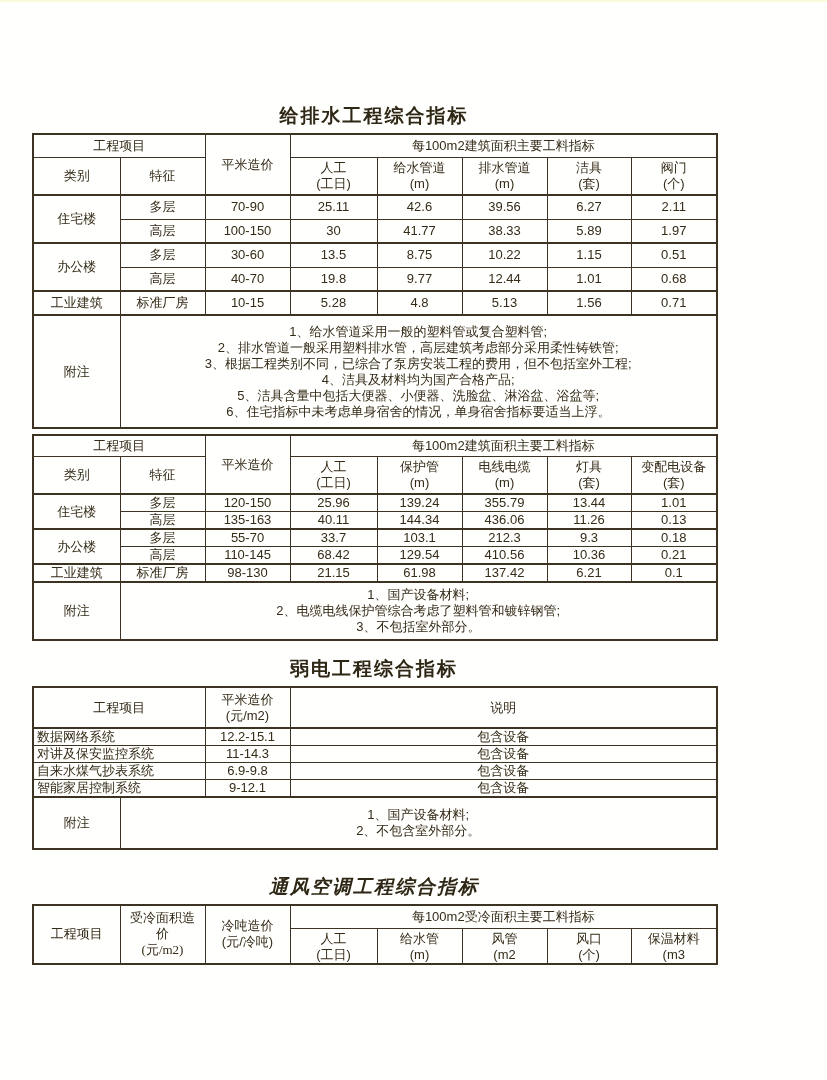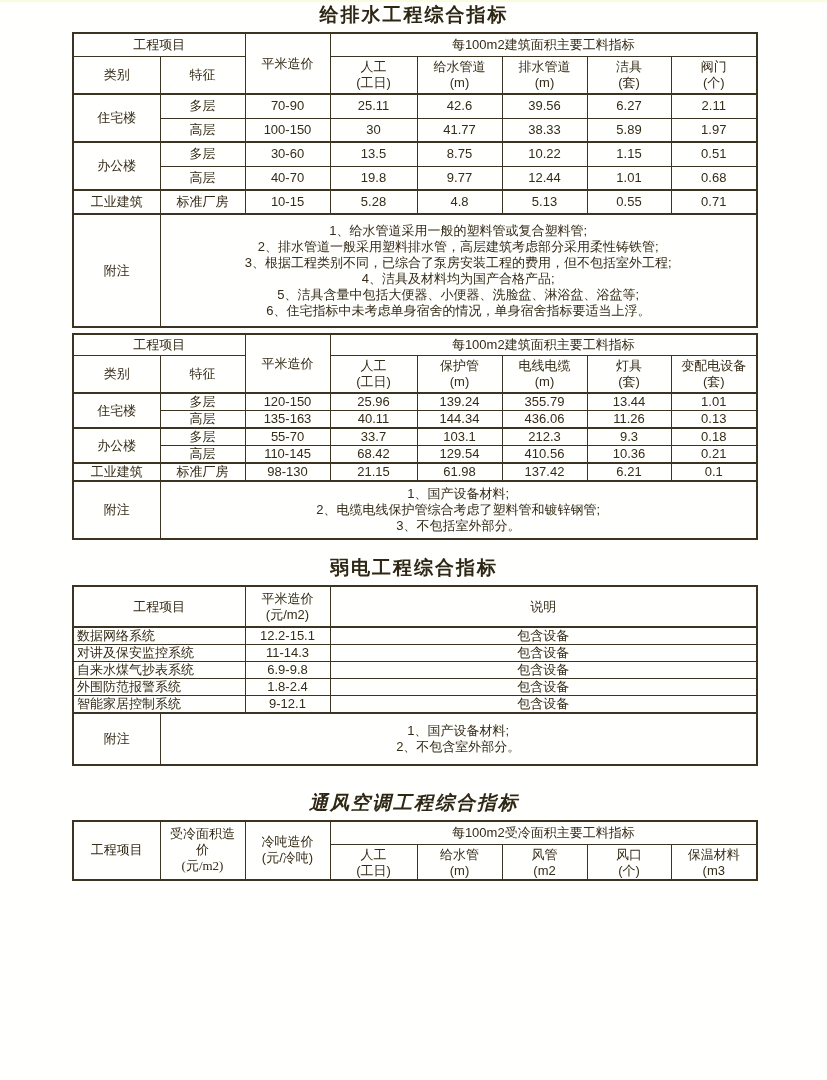--- a/index.html
+++ b/index.html
@@ -5,21 +5,21 @@
   * { box-sizing: border-box; }
   html, body { margin: 0; padding: 0; }
   body {
     width: 827px; height: 1080px;
     background: #fffffd;
     color: #342b18;
     font-family: "Liberation Sans", "DejaVu Sans", sans-serif;
     overflow: hidden;
   }
   .top-edge { height: 2px; background: #fbfbdd; }
-  .doc { width: 684px; margin-left: 72px; }
+  .doc { width: 684px; margin-left: 32px; padding-top: 101px; }
 
   .tbl-title {
     font-size: 19px; line-height: 25px; font-weight: bold;
     text-align: center; letter-spacing: 2px; color: #2f2715;
   }
   .tt2 { margin-top: 22px; }
   .tt3 { margin-top: 15px; }
   .tt4 { margin-top: 24px; font-style: italic; }
 
   table.grid {
@@ -151,21 +151,21 @@
         <td>1.01</td>
         <td>0.68</td>
       </tr>
       <tr class="d tk">
         <td>工业建筑</td>
         <td>标准厂房</td>
         <td>10-15</td>
         <td>5.28</td>
         <td>4.8</td>
         <td>5.13</td>
-        <td>0.55</td>
+        <td>1.56</td>
         <td>0.71</td>
       </tr>
       <tr class="n tk">
         <td>附注</td>
         <td colspan="7" class="notes">
           <div class="note-line">1、给水管道采用一般的塑料管或复合塑料管;</div>
           <div class="note-line">2、排水管道一般采用塑料排水管，高层建筑考虑部分采用柔性铸铁管;</div>
           <div class="note-line">3、根据工程类别不同，已综合了泵房安装工程的费用，但不包括室外工程;</div>
           <div class="note-line">4、洁具及材料均为国产合格产品;</div>
           <div class="note-line">5、洁具含量中包括大便器、小便器、洗脸盆、淋浴盆、浴盆等;</div>
@@ -305,25 +305,20 @@
         <td colspan="2" class="sysname">对讲及保安监控系统</td>
         <td>11-14.3</td>
         <td colspan="5">包含设备</td>
       </tr>
       <tr class="d">
         <td colspan="2" class="sysname">自来水煤气抄表系统</td>
         <td>6.9-9.8</td>
         <td colspan="5">包含设备</td>
       </tr>
       <tr class="d">
-        <td colspan="2" class="sysname">外围防范报警系统</td>
-        <td>1.8-2.4</td>
-        <td colspan="5">包含设备</td>
-      </tr>
-      <tr class="d">
         <td colspan="2" class="sysname">智能家居控制系统</td>
         <td>9-12.1</td>
         <td colspan="5">包含设备</td>
       </tr>
       <tr class="n tk">
         <td>附注</td>
         <td colspan="7" class="notes">
           <div class="note-line">1、国产设备材料;</div>
           <div class="note-line">2、不包含室外部分。</div>
         </td>

